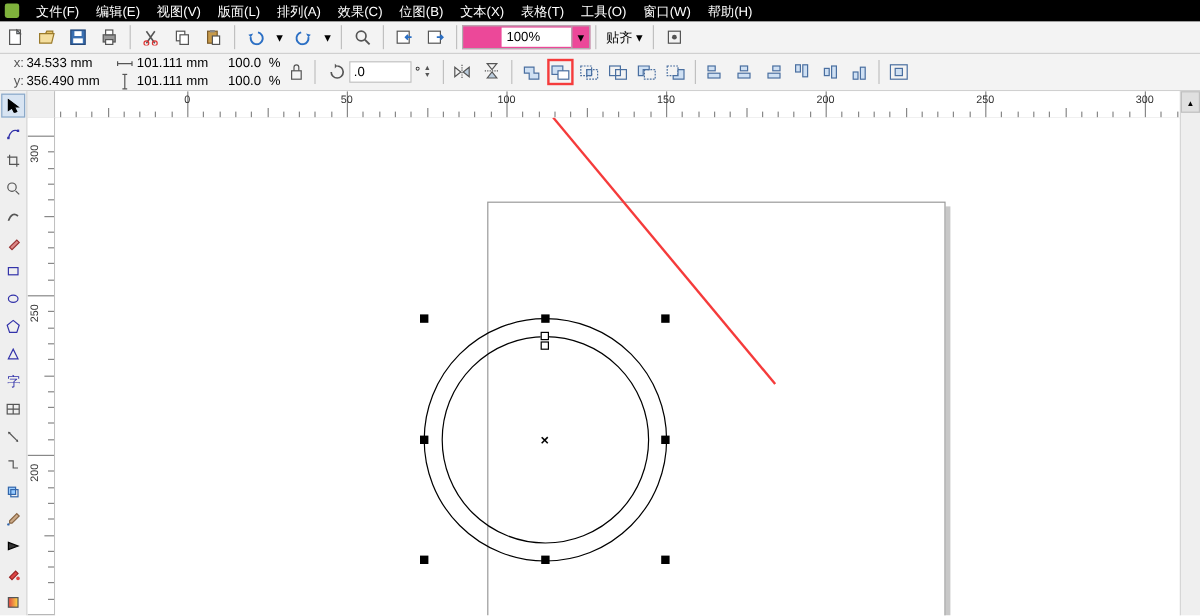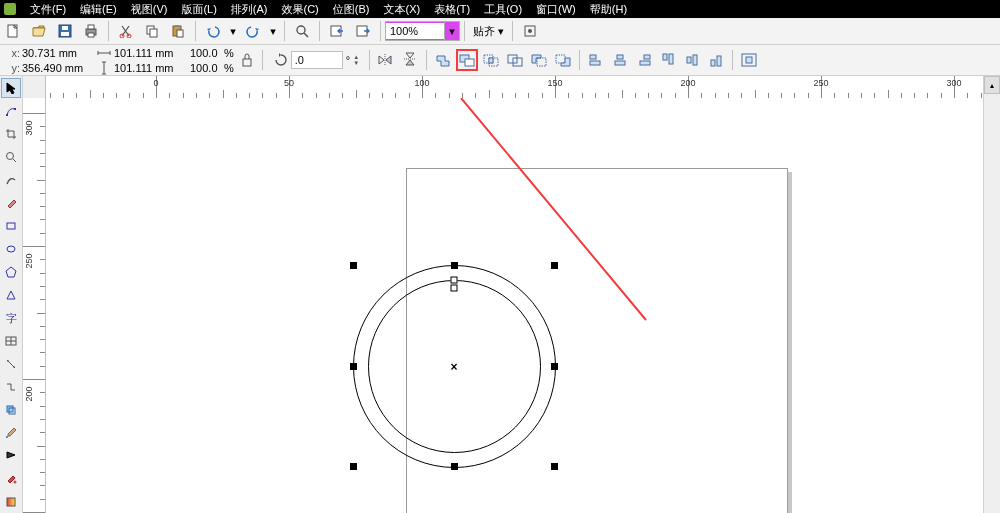--- a/index.html
+++ b/index.html
@@ -7,21 +7,21 @@
   
   .menubar{height:18px;background:#000;color:#fff;display:flex;align-items:center;padding:0 4px;gap:14px;}
   .menubar .logo{width:12px;height:12px;background:#7fb23c;border-radius:2px;display:inline-block;}
   .menubar span.item{cursor:default;}
   
   .toolbar1,.toolbar2{display:flex;align-items:center;border-bottom:1px solid #d0d0d0;background:#f3f3f3;}
   .toolbar1{height:26px;}
   .toolbar2{height:30px;}
   .tbtn{width:22px;height:22px;display:flex;align-items:center;justify-content:center;margin:0 1px;border:1px solid transparent;border-radius:2px;}
   .sep{width:1px;height:20px;background:#c0c0c0;margin:0 4px;}
-  .zoom-combo{display:flex;align-items:center;border:1px solid #b0b0b0;height:18px;background:#d946ef;}
+  .zoom-combo{display:flex;align-items:center;border:1px solid #b0b0b0;height:18px;background:#ec4899;padding-left:32px;}
   .zoom-combo input{border:0;width:50px;padding:0 4px;font-size:11px;height:16px;}
   .zoom-combo .arrow{width:14px;height:18px;border-left:1px solid #b0b0b0;display:flex;align-items:center;justify-content:center;}
   .btxt{padding:0 4px;}
   
   .pgroup{display:flex;flex-direction:column;justify-content:center;padding:0 2px;}
   .prow{display:flex;align-items:center;height:15px;}
   .plabel{width:18px;text-align:right;color:#555;}
   .pval{width:70px;padding-left:2px;}
   .picon{width:16px;height:14px;display:flex;align-items:center;justify-content:center;}
   .lockbtn,.smallbtn{width:22px;height:22px;display:flex;align-items:center;justify-content:center;}
@@ -177,21 +177,21 @@
         <circle cx="7" cy="7" r="2" fill="#555"></circle>
       </svg>
     </div>
 </div>
 
 <div class="toolbar2">
 
   <div class="pgroup">
     <div class="prow">
         <span class="plabel">x:</span>
-        <span class="pval">30.731 mm</span>
+        <span class="pval">34.533 mm</span>
       </div>
     <div class="prow">
         <span class="plabel">y:</span>
         <span class="pval">356.490 mm</span>
       </div>
   </div>
 
   <div class="pgroup">
     <div class="prow">
         <span class="picon">

